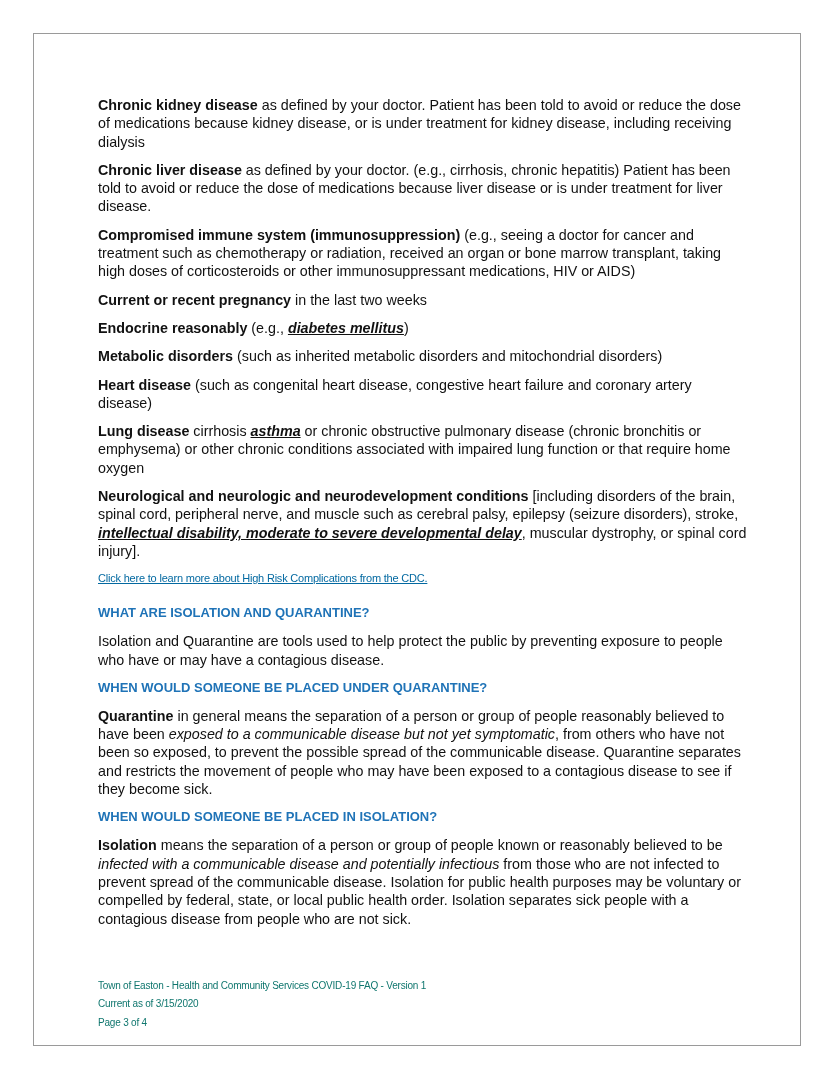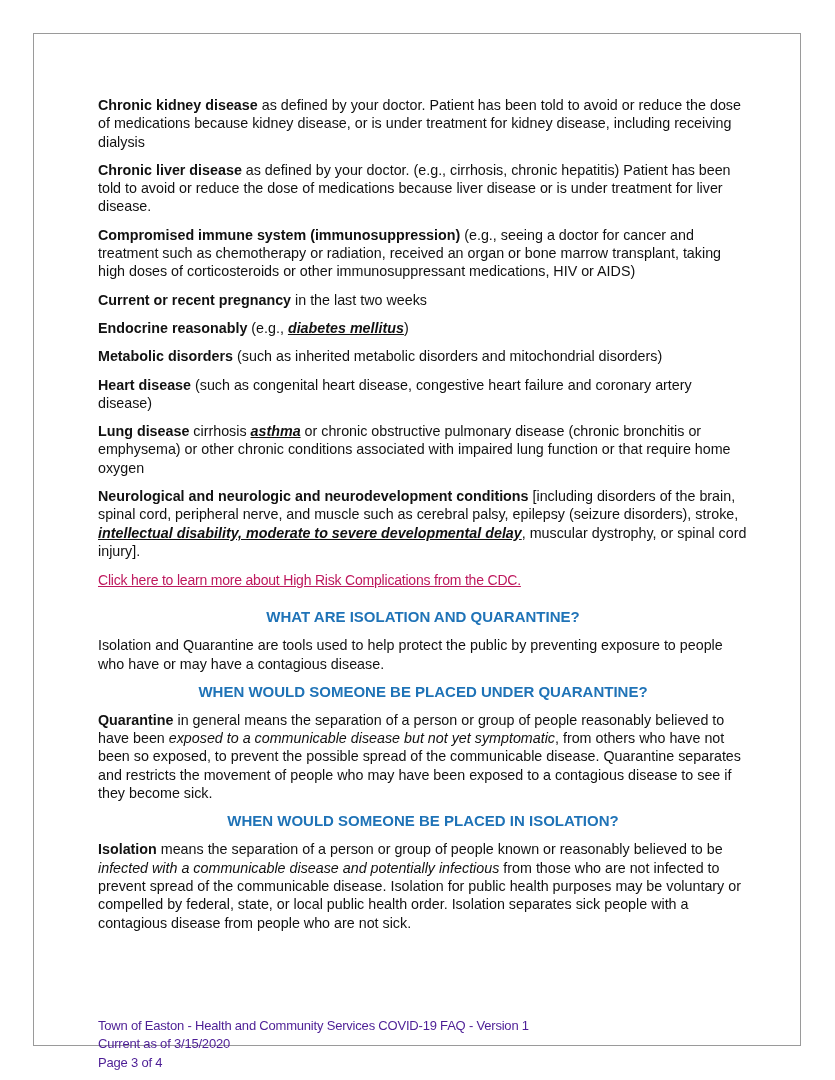--- a/index.html
+++ b/index.html
@@ -33,43 +33,41 @@
     p {
       margin: 0 0 10px 0;
       font-size: 14.3px;
       line-height: 18.3px;
     }
     b { font-weight: bold; }
     .bu { font-weight: bold; font-style: italic; text-decoration: underline; text-align: center; }
     .link {
       display: block;
       font-family: "Liberation Sans", sans-serif;
-      font-size: 14px;
-      color: #be185d;
+      font-size: 11px;
+      color: #0369a1;
       text-decoration: underline;
       margin: 12px 0 20px 0;
       letter-spacing: -0.2px;
     }
     h2 {
       margin: 0 0 10px 0;
-      font-size: 15px;
+      font-size: 13px;
       line-height: 18px;
       font-weight: bold;
       color: #1f73b7;
-      text-align: center;
     }
     .footer {
       position: absolute;
       left: 98px;
       top: 977px;
-      font-size: 13px;
+      font-size: 10px;
       line-height: 18.3px;
-      color: #4c1d95;
+      color: #0f766e;
       letter-spacing: -0.2px;
-      margin-top: 40px;
     }
     .footer div { margin: 0; }
   </style>
 </head>
 <body>
 
 <div class="page-frame"></div>
 
 <div class="content">
 

